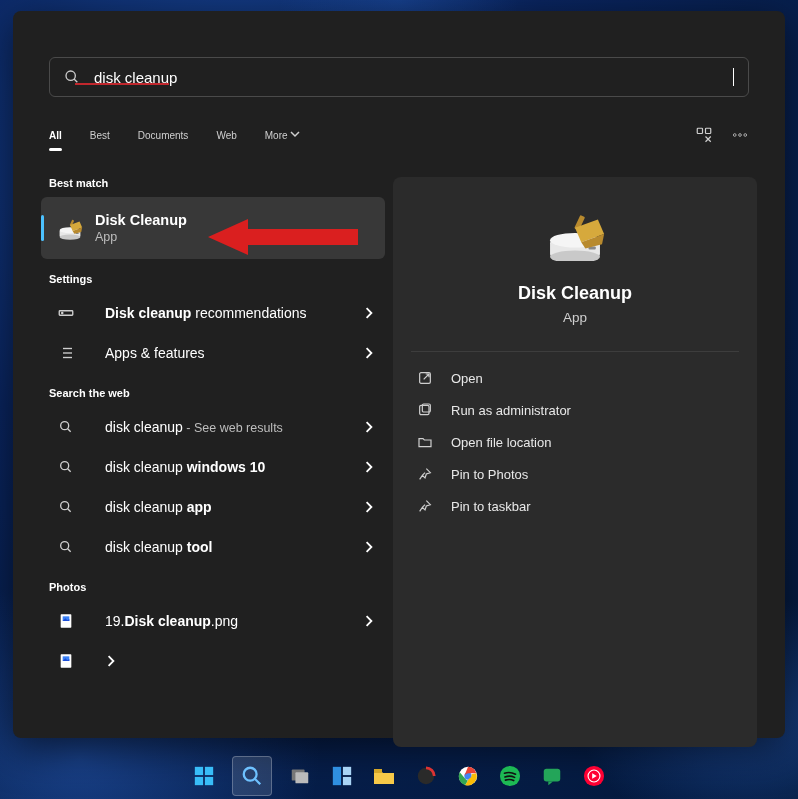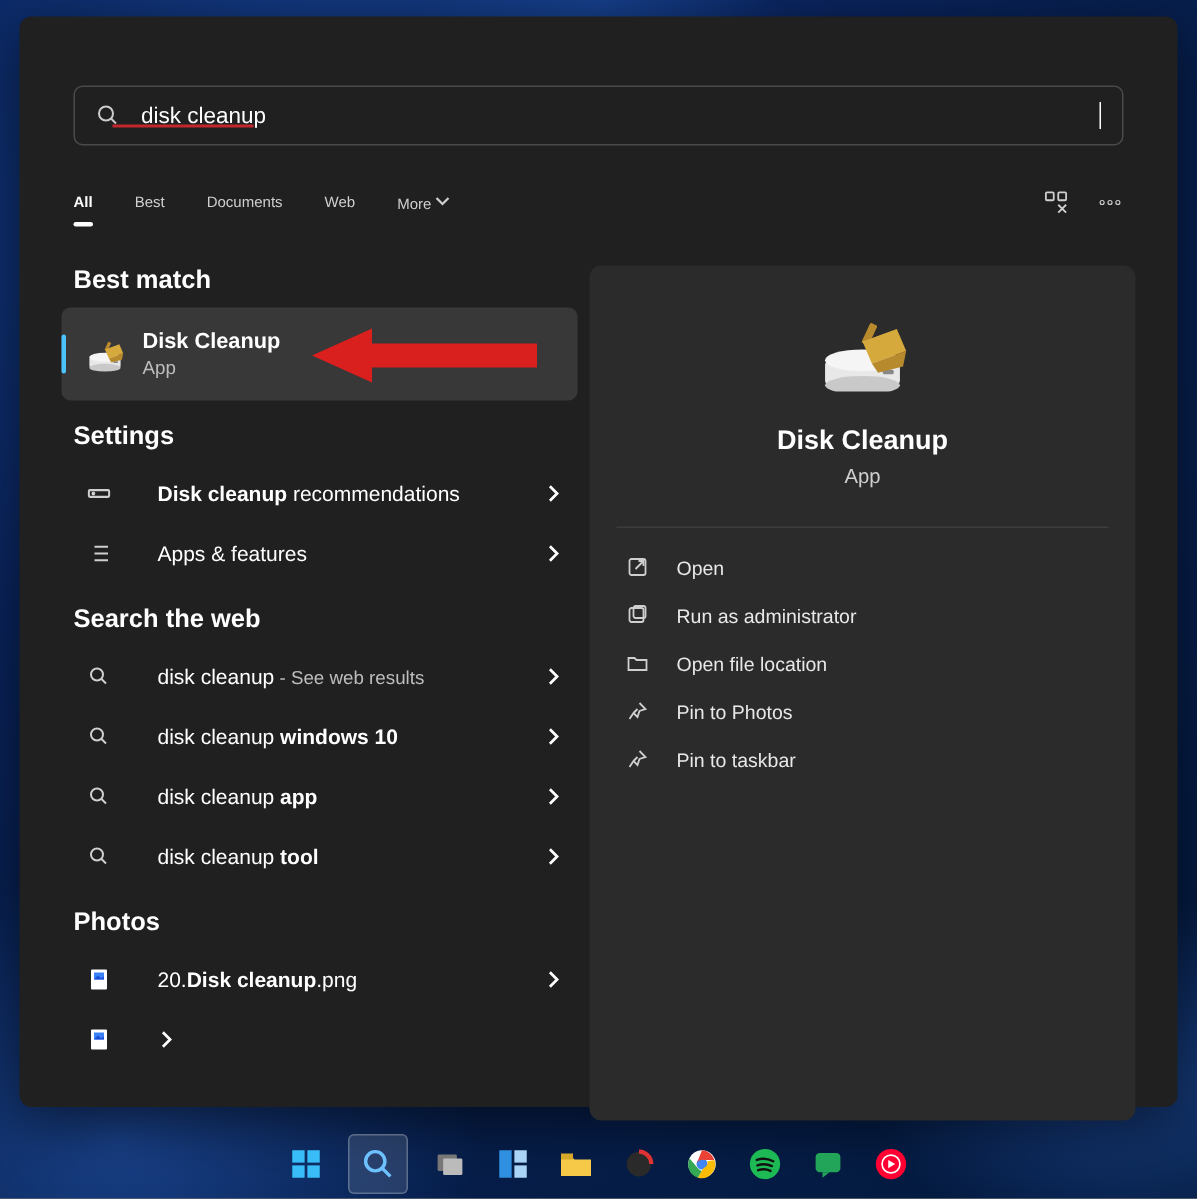--- a/index.html
+++ b/index.html
@@ -60,21 +60,21 @@
   .tabs-spacer { flex:1; }
   .tabs-icon { width:18px; height:18px; margin-left:18px; fill:none; stroke:#cfcfcf; }
 
   .columns {
     display: flex; margin: 26px 16px 0 16px; height: 570px; gap: 8px;
   }
   .col-left { flex: 0 0 344px; }
   .col-right { flex: 1; background: #2b2b2b; border-radius: 8px; padding: 32px 18px 0 18px; }
 
   .section-label {
-    font-size: 17px; font-weight: 600; color:#fff; margin: 0 0 8px 8px;
+    font-size: 11px; font-weight: 600; color:#fff; margin: 0 0 8px 8px;
   }
   .section-label.tight { margin-top: 14px; }
 
   .best-match {
     background: #383838; border-radius: 6px;
     height: 62px; display:flex; align-items:center; padding:0 10px;
     position:relative;
   }
   .best-match::before { content:""; position:absolute; left:0; top:18px; bottom:18px; width:3px; background:#4cc2ff; border-radius:2px; }
   .bm-icon { width:26px; height:26px; margin:0 12px 0 6px; }
@@ -266,21 +266,21 @@
       <div class="section-label tight">Photos</div>
 
       <div class="row">
         <span class="ricon">
             <svg viewBox="0 0 24 24" width="16" height="18">
               <rect x="4" y="2" width="16" height="20" rx="1" fill="#fff"></rect>
               <rect x="7" y="5" width="10" height="7" fill="#3b82f6"></rect>
               <path d="M7 12 L11 8 L14 11 L17 9 L17 12 Z" fill="#1d4ed8"></path>
             </svg>
           </span>
-        <span class="rlabel"><span>20.</span><span class="bold">Disk cleanup</span><span>.png</span></span>
+        <span class="rlabel"><span>19.</span><span class="bold">Disk cleanup</span><span>.png</span></span>
         <svg class="chev" viewBox="0 0 10 10">
             <path d="M3 1 L7 5 L3 9" fill="none" stroke="currentColor" stroke-width="1.5"></path>
           </svg>
       </div>
       <div class="row">
         <span class="ricon">
             <svg viewBox="0 0 24 24" width="16" height="18">
               <rect x="4" y="2" width="16" height="20" rx="1" fill="#fff"></rect>
               <rect x="7" y="5" width="10" height="7" fill="#3b82f6"></rect>
               <path d="M7 12 L11 8 L14 11 L17 9 L17 12 Z" fill="#1d4ed8"></path>

